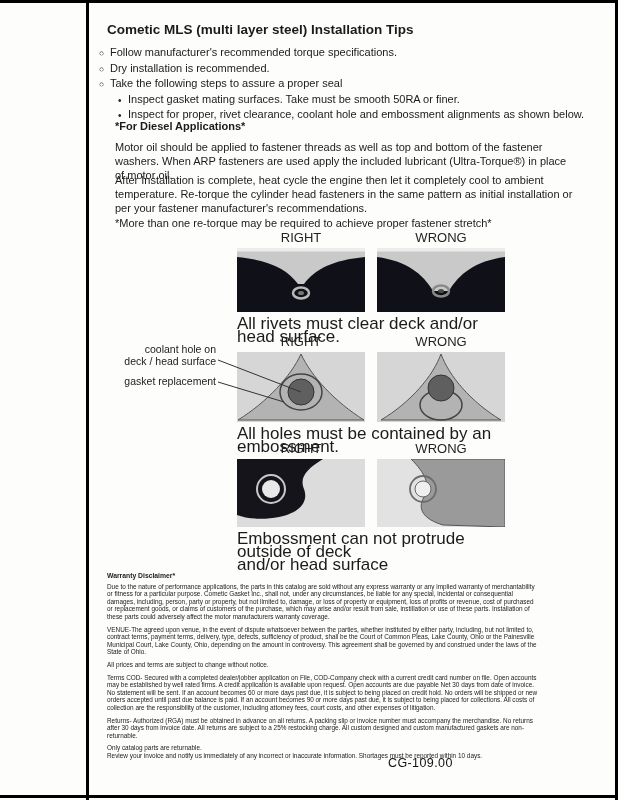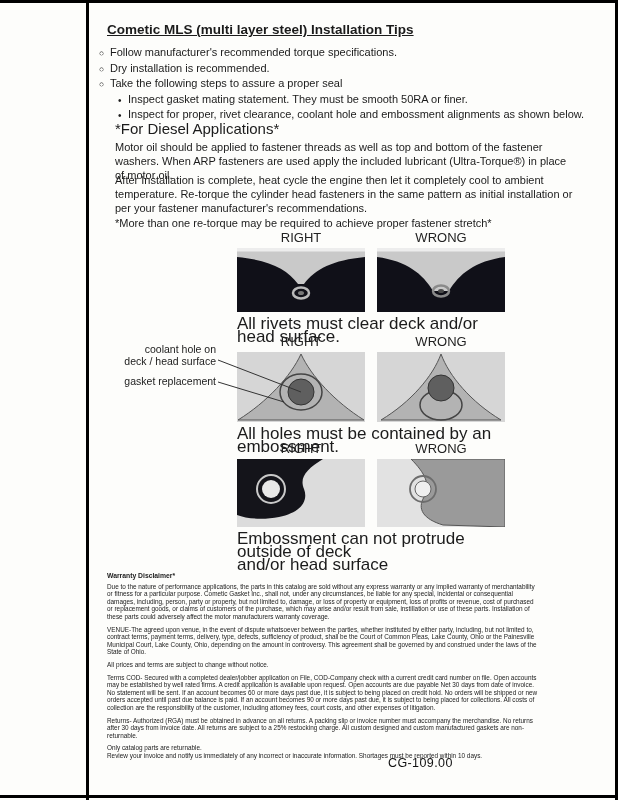--- a/index.html
+++ b/index.html
@@ -6,29 +6,29 @@
   html,body { background:#9a9a9a; }
   body { font-family:"Liberation Sans", sans-serif; }
   .page { position:relative; width:618px; height:800px; margin:0 auto; background:#fdfdfb; color:#1b1b1b; overflow:hidden; }
 
   
   .b-top    { position:absolute; top:0; left:0; width:100%; height:3px; background:#000; }
   .b-bottom { position:absolute; bottom:2px; left:0; width:100%; height:3px; background:#000; }
   .b-right  { position:absolute; top:0; right:0; width:3px; height:100%; background:#000; }
   .b-left   { position:absolute; top:0; left:86px; width:3px; height:100%; background:#000; }
 
-  .title { position:absolute; left:107px; top:22px; font-size:13.5px; font-weight:bold; text-decoration:underline; }
+  .title { position:absolute; left:107px; top:22px; font-size:13.5px; font-weight:bold; }
 
   .tips { position:absolute; left:99px; top:46px; font-size:11px; line-height:13.5px; }
   .tip { display:flex; margin-bottom:1px; }
   .tip .marker { width:11px; font-size:8.5px; padding-top:1px; }
   .tip.sub { margin-left:19px; }
   .tip.sub .marker { width:10px; font-size:10px; }
 
-  .diesel-heading { position:absolute; left:115px; top:120px; font-size:15px; font-weight:normal; }
+  .diesel-heading { position:absolute; left:115px; top:120px; font-size:11px; font-weight:bold; }
   .para { position:absolute; left:115px; width:458px; font-size:11px; line-height:14px; }
   .p1 { top:140px; }
   .p2 { top:173px; }
   .p3 { top:216px; }
 
   .diag-row { position:absolute; left:237px; width:268px; }
   .row1 { top:230px; }
   .row2 { top:334px; }
   .row3 { top:441px; }
   .dlabels { display:flex; }
@@ -71,21 +71,21 @@
     <div class="tip">
       <span class="marker">○</span>
       <span>Dry installation is recommended.</span>
     </div>
     <div class="tip">
       <span class="marker">○</span>
       <span>Take the following steps to assure a proper seal</span>
     </div>
     <div class="tip sub">
       <span class="marker">•</span>
-      <span>Inspect gasket mating statement.  They must be smooth 50RA or finer.</span>
+      <span>Inspect gasket mating surfaces.  Take must be smooth 50RA or finer.</span>
     </div>
     <div class="tip sub">
       <span class="marker">•</span>
       <span>Inspect for proper, rivet clearance, coolant hole and embossment alignments as shown below.</span>
     </div>
   </div>
 
   <div class="diesel-heading">*For Diesel Applications*</div>
   <div class="para p1">Motor oil should be applied to fastener threads as well as top and bottom of the fastener washers. When ARP fasteners are used apply the included lubricant (Ultra-Torque®) in place of motor oil.</div>
   <div class="para p2">After Installation is complete, heat cycle the engine then let it completely cool to ambient temperature. Re-torque the cylinder head fasteners in the same pattern as initial installation or per your fastener manufacturer's recommendations.</div>

